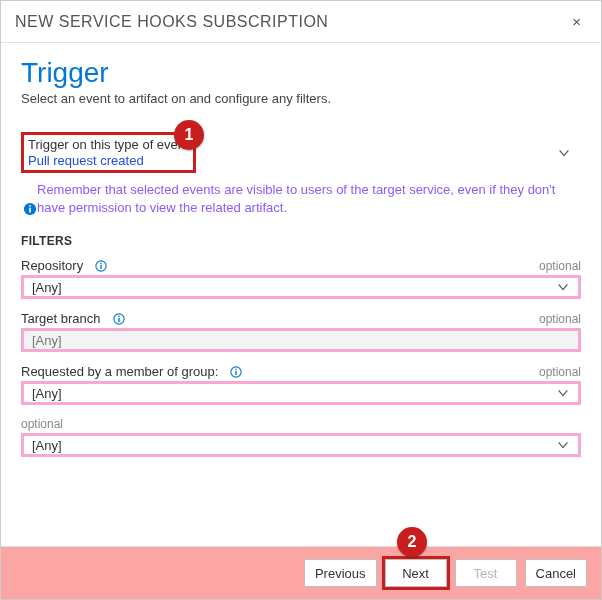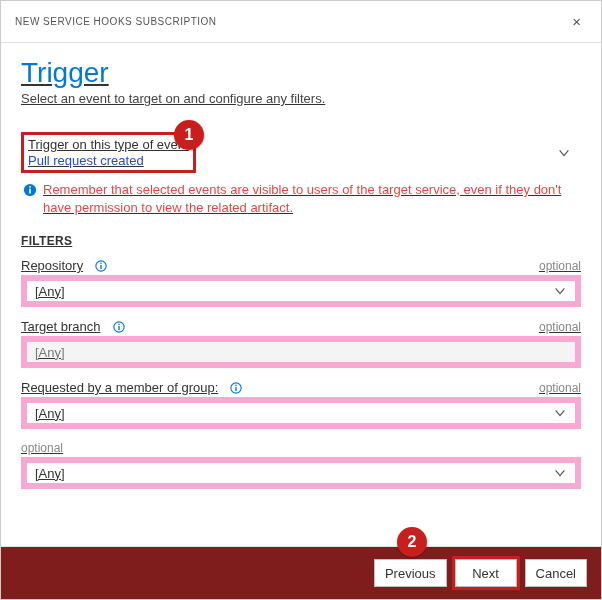--- a/index.html
+++ b/index.html
@@ -16,37 +16,36 @@
     position: relative;
   }
   .dialog-header {
     padding: 10px 14px;
     border-bottom: 1px solid #e0e0e0;
     display: flex;
     align-items: center;
     justify-content: space-between;
   }
   .dialog-header .title {
-    font-size: 10px;
+    font-size: 16px;
     letter-spacing: 0.5px;
     color: #555;
   }
   .close-btn {
     font-size: 15px;
     color: #555;
     cursor: pointer;
     background: none;
     border: none;
     padding: 2px 6px;
   }
   .dialog-body {
     flex: 1;
     padding: 10px 20px 10px 20px;
     overflow: hidden;
-    text-decoration: underline;
   }
   .page-title {
     font-size: 28px;
     font-weight: 300;
     color: #0078d4;
     margin-top: 4px;
     margin-bottom: 2px;
   }
   .page-subtitle {
     font-size: 13px;
@@ -80,24 +79,23 @@
     align-items: center;
     justify-content: flex-end;
     padding-right: 10px;
   }
   .chevron {
     width: 14px;
     height: 14px;
   }
   .info-row {
     display: flex;
-    align-items: flex-start;
-    gap: 6px;
+    align-items: flex-end;
     margin: 8px 2px 18px 2px;
-    color: #ef4444;
+    color: #8b5cf6;
     font-size: 13px;
     line-height: 1.35;
   }
   .info-icon-svg {
     width: 14px;
     height: 14px;
     flex-shrink: 0;
     margin-top: 2px;
   }
   .section-heading {
@@ -127,39 +125,39 @@
     width: 12px;
     height: 12px;
     cursor: pointer;
   }
   .optional-text {
     font-size: 12px;
     color: #888;
   }
   .select-box {
     width: 100%;
-    height: 32px;
-    border: 6px solid #f9a8d4;
+    height: 24px;
+    border: 3px solid #f9a8d4;
     background: #fff;
     display: flex;
     align-items: center;
     justify-content: space-between;
     padding: 0 8px;
     font-size: 13px;
     color: #333;
     cursor: pointer;
   }
   .select-box.readonly {
     background: #f4f4f4;
     color: #777;
     cursor: default;
   }
   .dialog-footer {
     border-top: 1px solid #e0e0e0;
-    background: #7f1d1d;
+    background: #fca5a5;
     padding: 12px 14px;
     display: flex;
     justify-content: flex-end;
     gap: 8px;
     position: relative;
   }
   .footer-btn {
     min-width: 62px;
     height: 28px;
     background: #fff;
@@ -201,21 +199,21 @@
 <div class="dialog-header">
   <span class="title">NEW SERVICE HOOKS SUBSCRIPTION</span>
   <button class="close-btn">
     <span>×</span>
   </button>
 </div>
 
 <div class="dialog-body">
 
   <div class="page-title">Trigger</div>
-  <div class="page-subtitle">Select an event to target on and configure any filters.</div>
+  <div class="page-subtitle">Select an event to artifact on and configure any filters.</div>
 
   <div class="trigger-select-row">
     <div class="highlight-box" style="margin-bottom:0;">
       <span class="field-label">Trigger on this type of event</span>
       <span class="field-value-plain">Pull request created</span>
     </div>
     <div class="trigger-select">
       <svg class="chevron" viewBox="0 0 16 16">
         <path d="M3 5 L8 11 L13 5" fill="none" stroke="#555" stroke-width="1.4"></path>
       </svg>
@@ -300,17 +298,18 @@
         <path d="M3 5 L8 11 L13 5" fill="none" stroke="#555" stroke-width="1.4"></path>
       </svg>
     </div>
   </div>
 
 </div>
 
 <div class="dialog-footer">
   <button class="footer-btn">Previous</button>
   <button class="footer-btn highlighted">Next</button>
+  <button class="footer-btn" disabled="">Test</button>
   <button class="footer-btn">Cancel</button>
 </div>
 
 <div class="callout-badge callout-1">1</div>
 <div class="callout-badge callout-2">2</div>
 
 </body></html>

